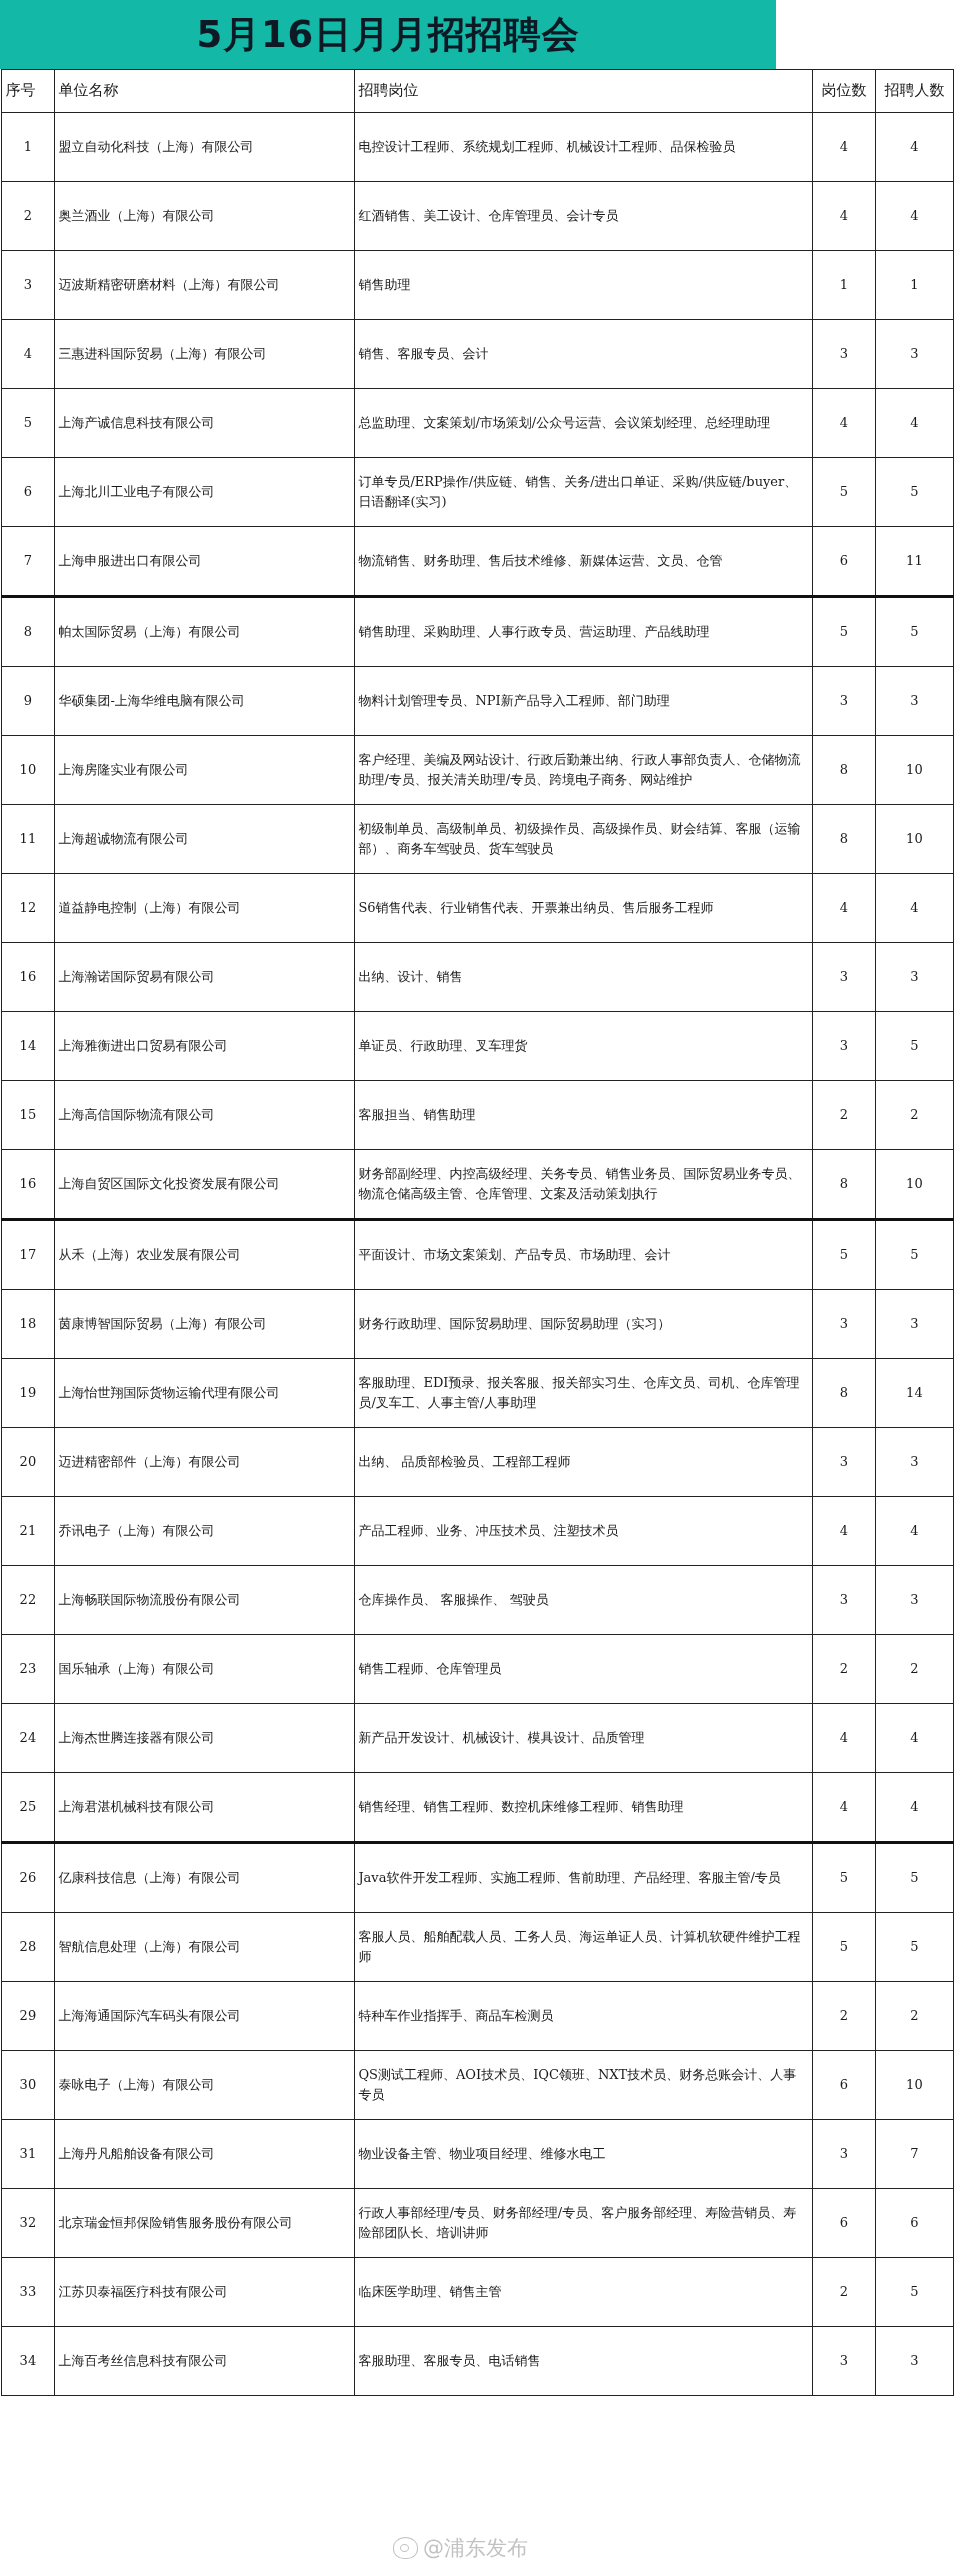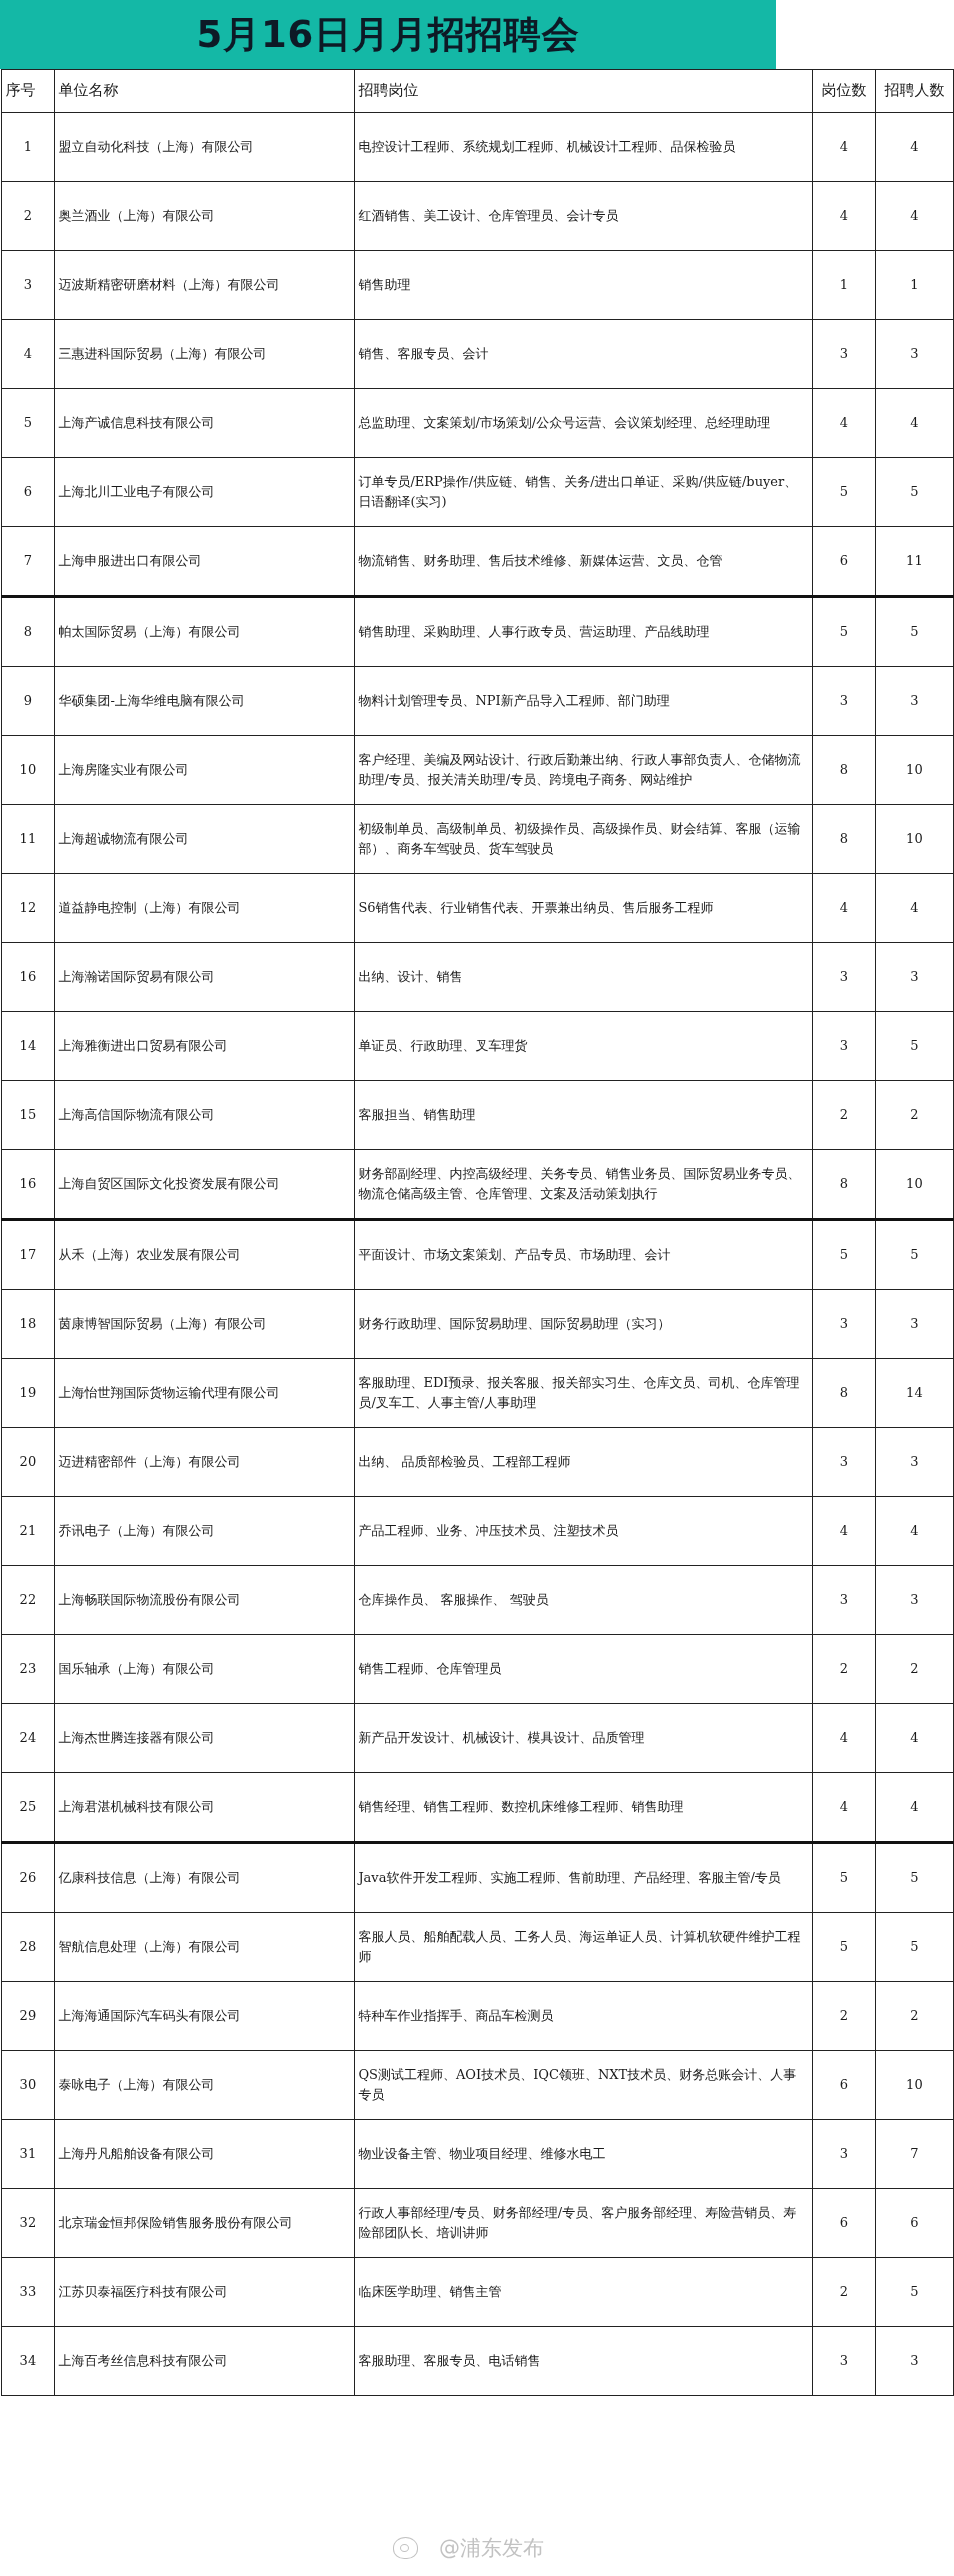--- a/index.html
+++ b/index.html
@@ -14,21 +14,21 @@
   col.c-no { width: 53px; } col.c-name { width: 300px; } col.c-pos { width: 458px; }
   col.c-cnt { width: 63px; } col.c-num { width: 78px; }
   th, td { border: 1.8px solid #222; padding: 0 3.5px; font-size: 13px; font-weight: normal;
            vertical-align: middle; line-height: 1.55; }
   th { height: 42px; text-align: left; font-size: 15px; }
   th.center, td.center { text-align: center; }
   td { height: 68px; }
   tr.thick-top td { border-top: 3.5px solid #111; }
   td.pos { padding-right: 7px; word-break: break-all; }
   .watermark { position: absolute; left: 393px; top: 2534px; font-family: "DejaVu Sans", sans-serif;
-               font-size: 21px; color: rgba(120,120,120,0.45); display: flex; align-items: center; gap: 21px;
+               font-size: 21px; color: rgba(120,120,120,0.45); display: flex; align-items: center; gap: 5px;
                pointer-events: none; }
   .weibo-logo { width: 23px; height: 19.4px; border: 1.8px solid rgba(120,120,120,0.45);
                 border-radius: 50% 50% 45% 45%; display: inline-block; position: relative; }
   .weibo-logo::after { content: ""; position: absolute; left: 6.2px; top: 5.3px; width: 7px; height: 6.2px;
                        border: 1.8px solid rgba(120,120,120,0.45); border-radius: 50%; }
 </style>
 </head>
 <body>
 
 <div class="banner">

